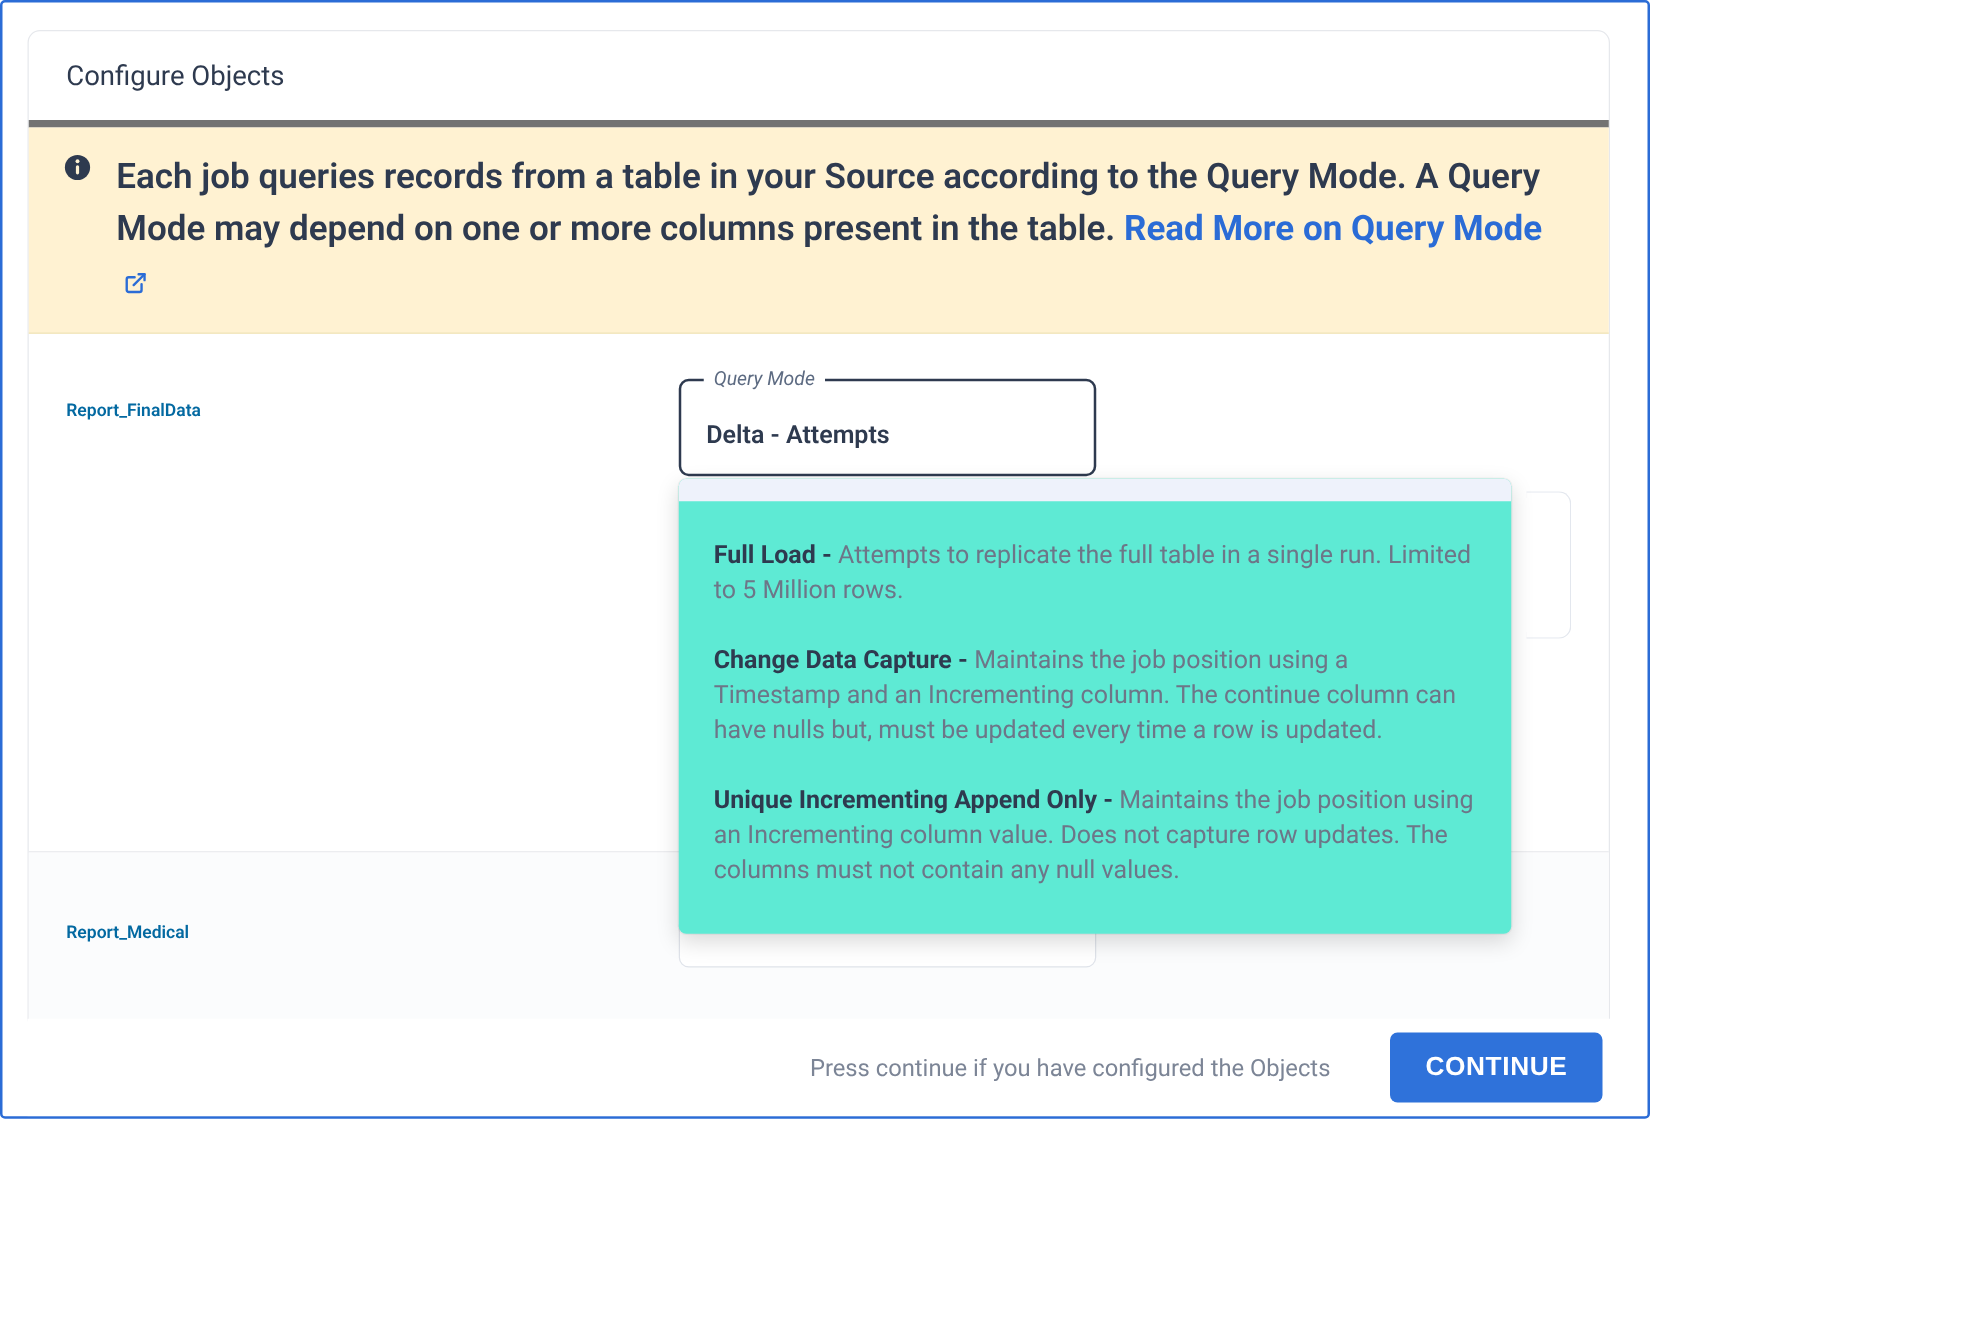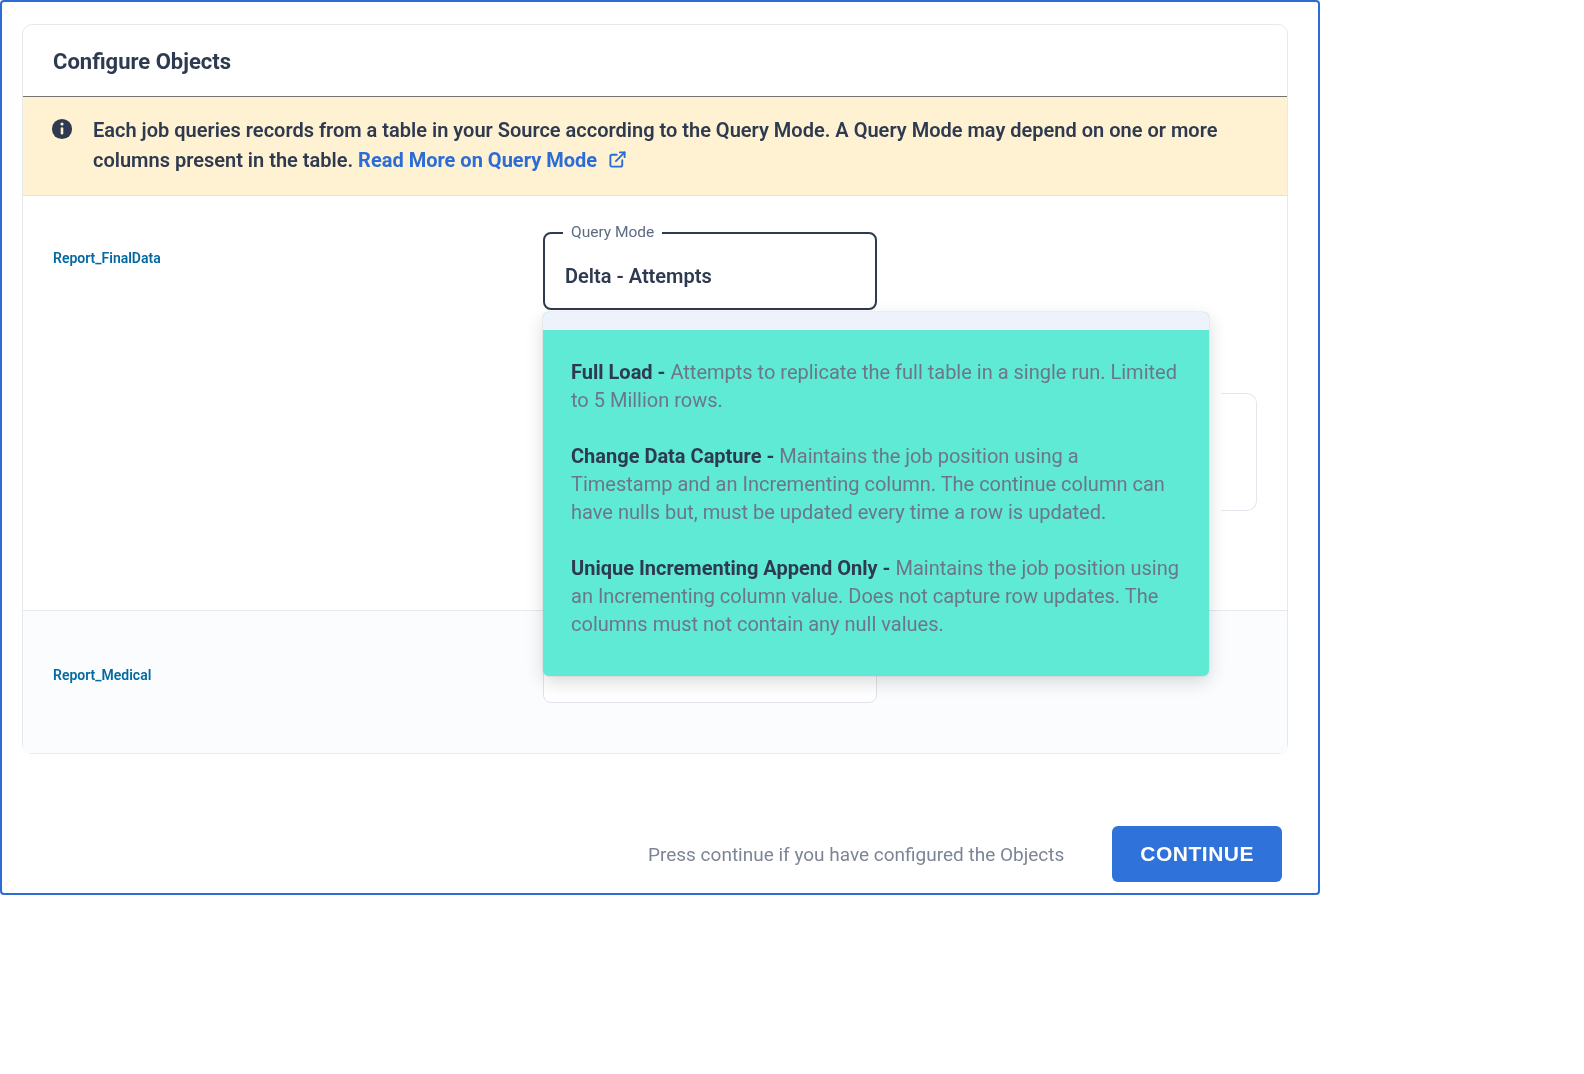--- a/index.html
+++ b/index.html
@@ -24,40 +24,40 @@
     top: 22px;
     right: 30px;
     border: 1px solid #e6e8ec;
     border-radius: 10px;
     background: #fff;
     overflow: visible;
   }
   .card-header {
     padding: 24px 30px 22px 30px;
     font-size: 22px;
-    font-weight: 700;
-    color: #2e3a4f;
-    border-bottom: 1px solid #737373;
+    font-weight: 400;
+    color: #2e3a4f;
+    border-bottom: 6px solid #737373;
   }
   .info-banner {
     display: flex;
     align-items: flex-start;
     gap: 20px;
     background: #fff2d2;
     padding: 18px 28px 18px 28px;
     border-bottom: 1px solid #f0e3b8;
   }
   .info-icon {
     flex: 0 0 auto;
     width: 22px;
     height: 22px;
     margin-top: 3px;
   }
   .info-text {
-    font-size: 20px;
+    font-size: 28px;
     font-weight: 600;
     color: #2e3a4f;
     line-height: 1.5;
   }
   .info-text a {
     color: #2b6cd6;
     text-decoration: none;
     font-weight: 700;
   }
   .external-icon {
@@ -91,20 +91,21 @@
     background: #fff;
   }
   .field-legend {
     position: absolute;
     top: -11px;
     left: 18px;
     background: #fff;
     padding: 0 8px;
     font-size: 15.5px;
     color: #5d6b82;
+    font-style: italic;
   }
   .field-value {
     position: absolute;
     left: 20px;
     top: 30px;
     font-size: 20px;
     font-weight: 600;
     color: #2e3a4f;
   }
   .dropdown {

